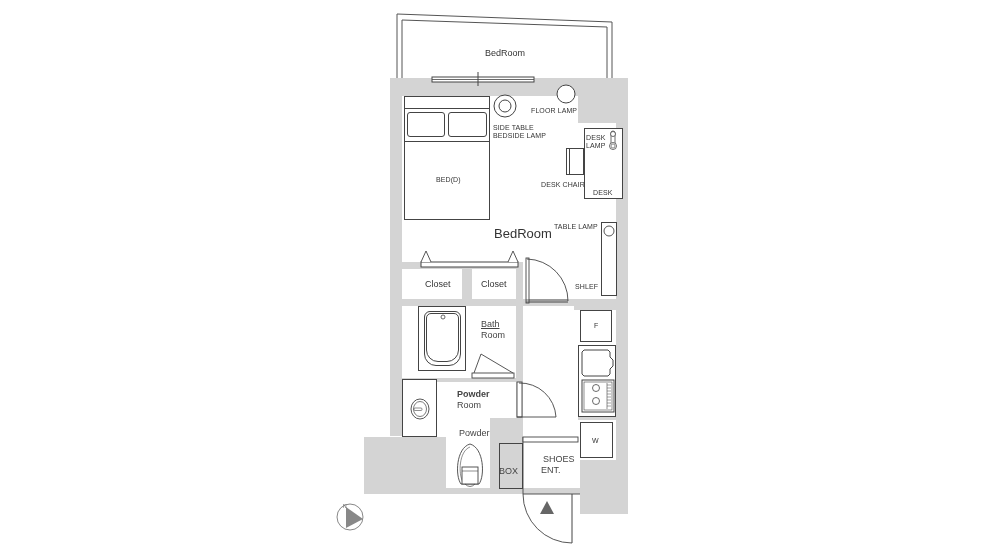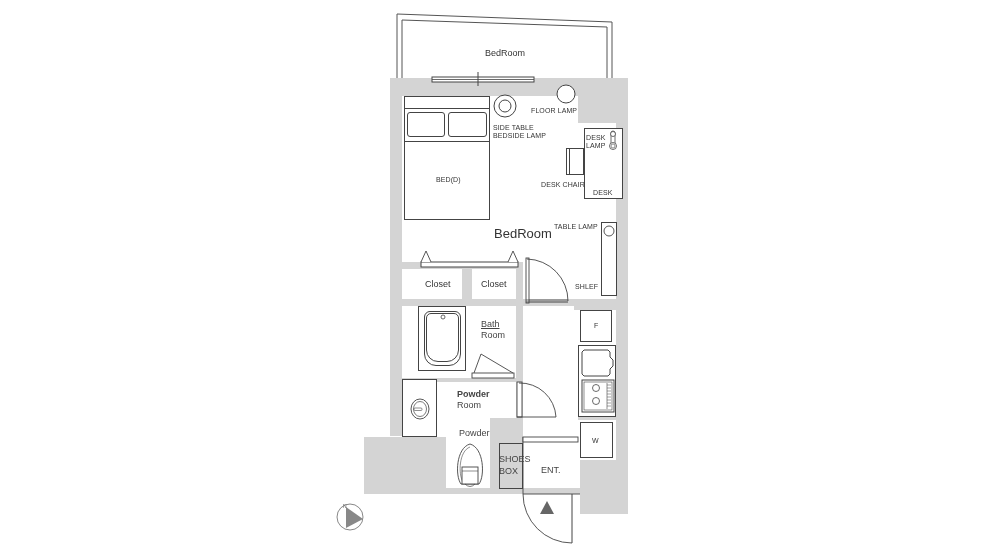--- a/index.html
+++ b/index.html
@@ -197,21 +197,21 @@
     <line x1="607" y1="406" x2="611" y2="406" stroke="#444" stroke-width="0.5"></line>
   </svg>
 
   <div class="line" style="left:580px;top:422px;width:33px;height:36px;"></div>
   <div class="lbl-sm" style="left:592px;top:436px;">W</div>
 </div>
 
 <div>
 
   <div class="line" style="left:499px;top:443px;width:24px;height:46px;background:transparent;"></div>
-  <div class="lbl-room" style="left:499px;top:453px;">SHOES</div>
+  <div class="lbl-room" style="left:499px;top:453px;padding-left:44px;">SHOES</div>
   <div class="lbl-room" style="left:499px;top:465px;">BOX</div>
 
   <svg width="992" height="558" style="left:0;top:0;">
     <line x1="523" y1="437" x2="523" y2="494" stroke="#444" stroke-width="0.9"></line>
     <rect x="523" y="437" width="55" height="5" fill="#fff" stroke="#444" stroke-width="0.9"></rect>
     <line x1="523" y1="494" x2="580" y2="494" stroke="#444" stroke-width="0.9"></line>
   </svg>
   <div class="lbl-room" style="left:541px;top:464px;">ENT.</div>
 
   <svg width="992" height="558" style="left:0;top:0;">

